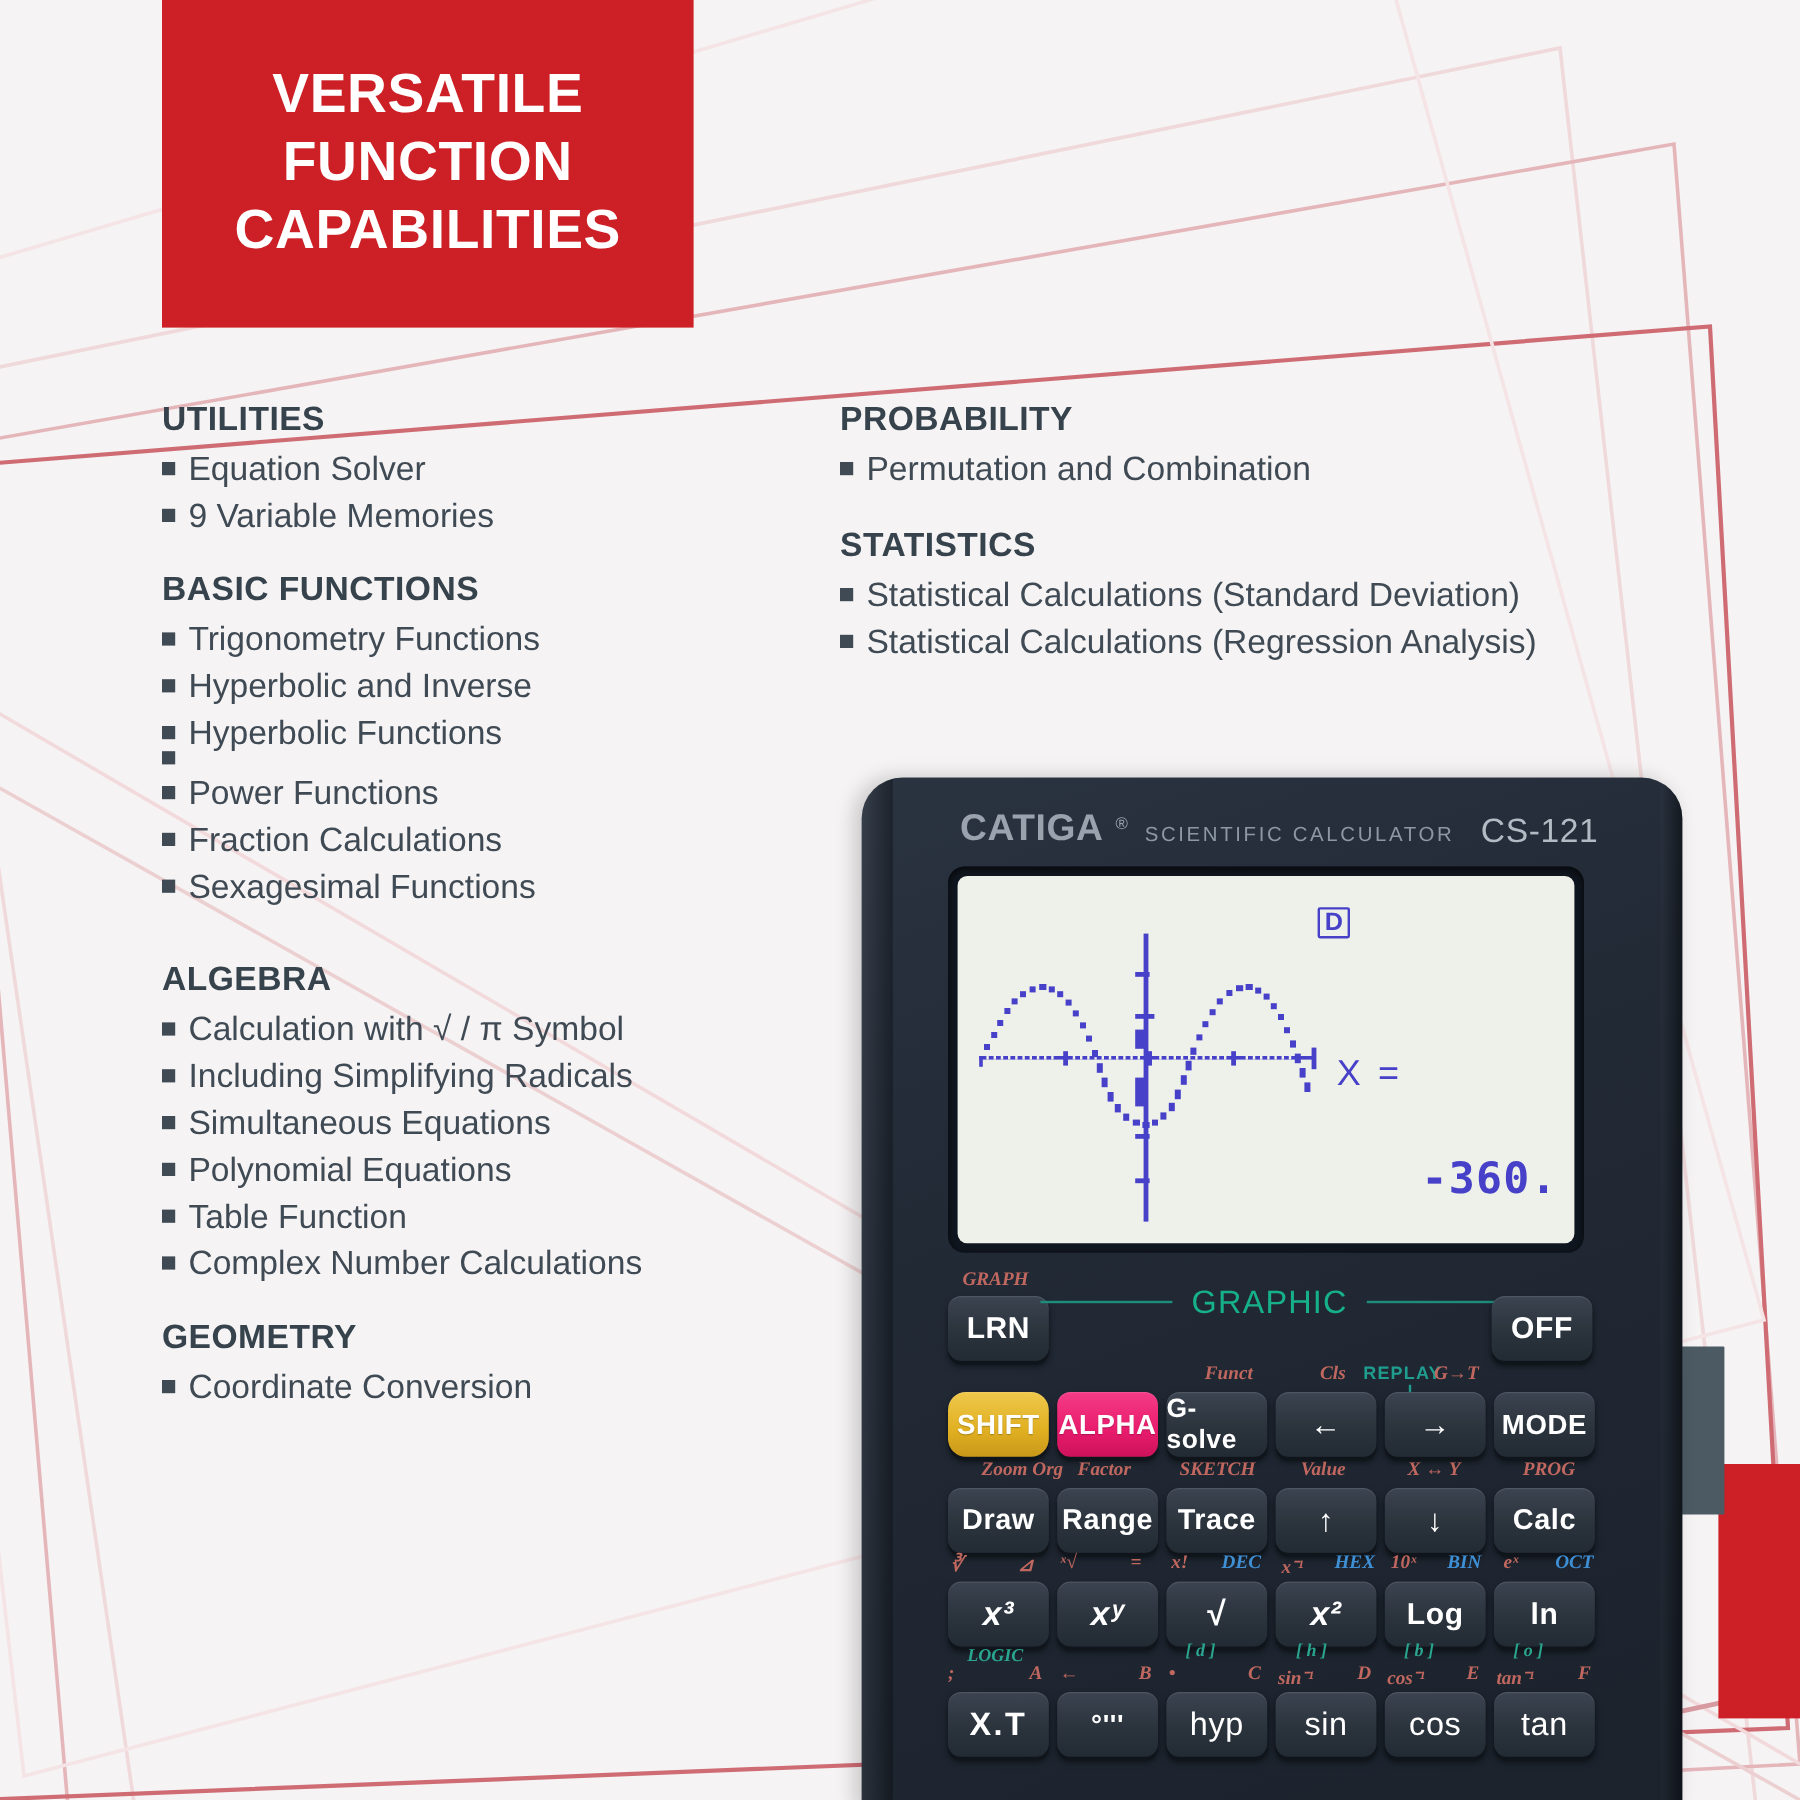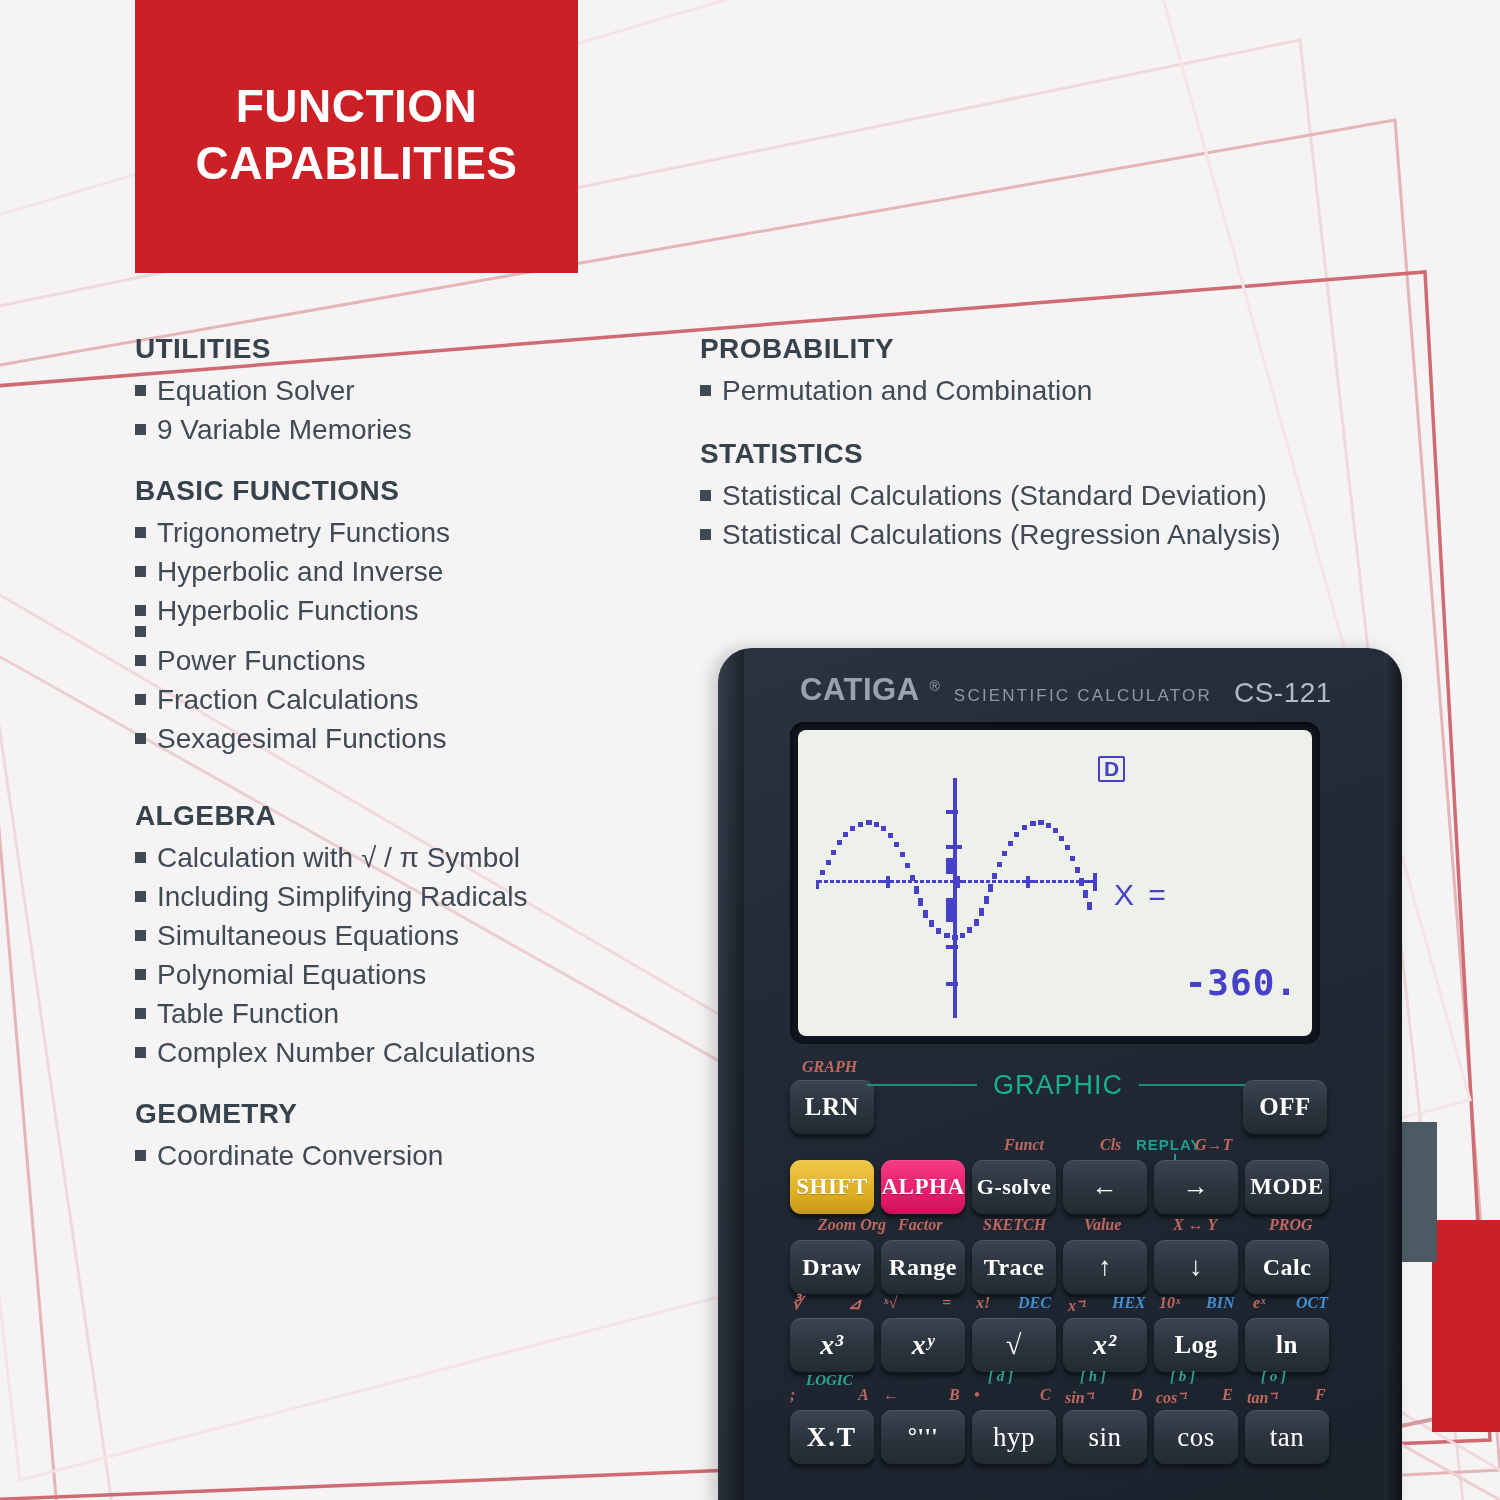--- a/index.html
+++ b/index.html
@@ -106,22 +106,22 @@
   .krow{position:relative;height:80px;}
   .key{
     position:absolute;
     background:linear-gradient(180deg,#3b4450 0%,#2b333d 55%,#222a33 100%);
     border-radius:11px;color:#ffffff;
     display:flex;align-items:center;justify-content:center;
     font-size:25px;font-weight:bold;
     box-shadow:0 3px 0 #10151c, 0 4px 5px rgba(0,0,0,.55), inset 0 1px 0 rgba(255,255,255,.10);
     letter-spacing:.5px;
   }
-  .key.sq{width:84px;height:54px;font-family:Liberation Serif, serif;}
-  .key.shift{background:linear-gradient(180deg,#efc84b 0%,#e0af21 60%,#c9981a 100%);color:#fff;text-shadow:0 1px 1px rgba(0,0,0,.25);}
+  .key.sq{width:84px;height:54px;}
+  .key.shift{background:linear-gradient(180deg,#efc84b 0%,#e0af21 60%,#c9981a 100%);color:#fff;text-shadow:0 1px 1px rgba(0,0,0,.25);border-radius:15px;}
   .key.alpha{background:linear-gradient(180deg,#f53c86 0%,#e81b6d 60%,#cc1259 100%);color:#fff;text-shadow:0 1px 1px rgba(0,0,0,.25);}
 
   .klabel{
     position:absolute;font-size:16px;font-style:italic;font-weight:bold;
     color:#c0685f;font-family:"Liberation Serif",serif;white-space:nowrap;
   }
   .klabel.teal{color:#1f9d8e;font-style:normal;font-family:"Liberation Sans",sans-serif;font-weight:bold;font-size:15px;letter-spacing:1px;}
   .klabel.blue{color:#3f8fd4;}
   .klabel.green{color:#2aa58f;}
 
@@ -150,20 +150,21 @@
       <line x1="-60" y1="560" x2="1500" y2="1470" stroke="#f2dadc" stroke-width="3"></line>
       <line x1="-30" y1="640" x2="1500" y2="1500" stroke="#eccfd1" stroke-width="3"></line>
       <line x1="1100" y1="1490" x2="1500" y2="1405" stroke="#d79aa0" stroke-width="4"></line>
     </g>
   </svg>
 
   <div class="br-red"></div>
 
   <div class="title-block">
     <div class="title-text">
+      <div>VERSATILE</div>
       <div>FUNCTION</div>
       <div>CAPABILITIES</div>
     </div>
   </div>
 
   <div class="col col-left">
     <div class="sec">
       <div class="sec-title">UTILITIES</div>
       <ul class="sec-list">
         <li>

